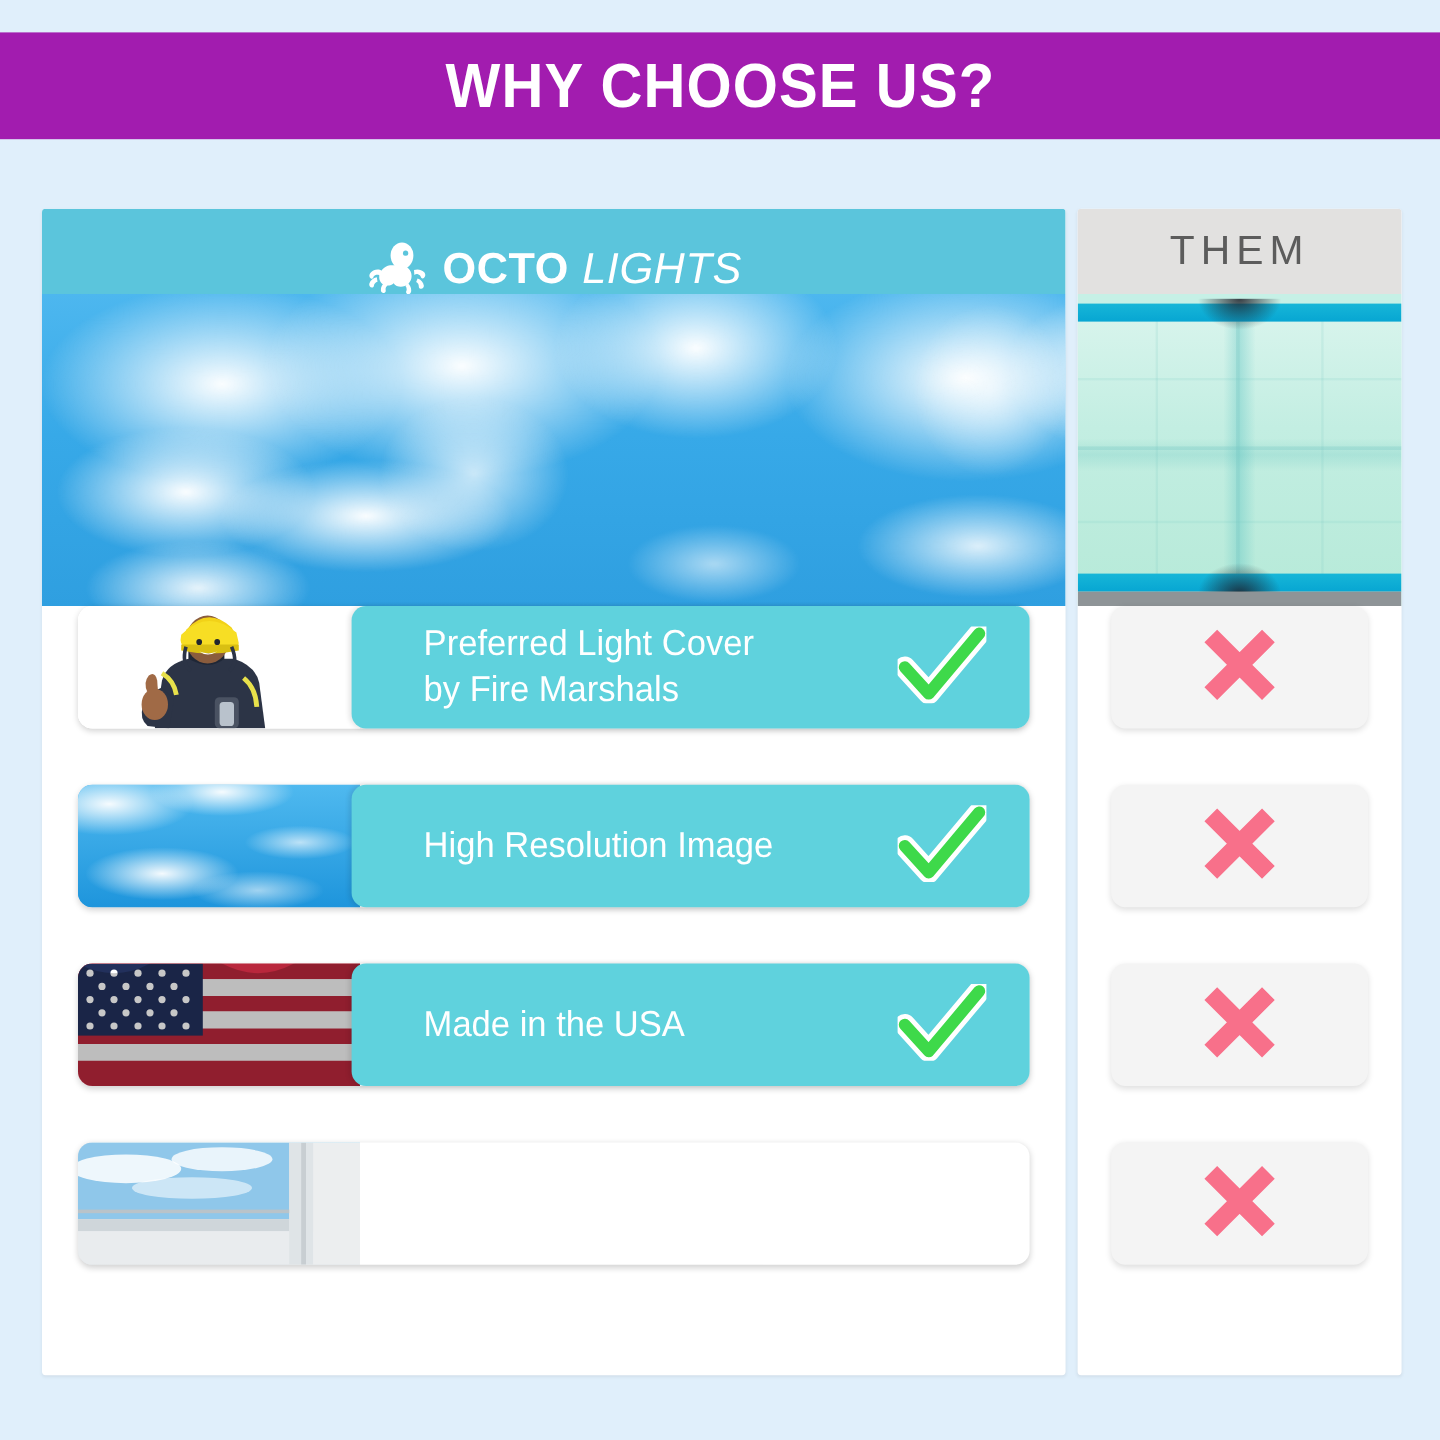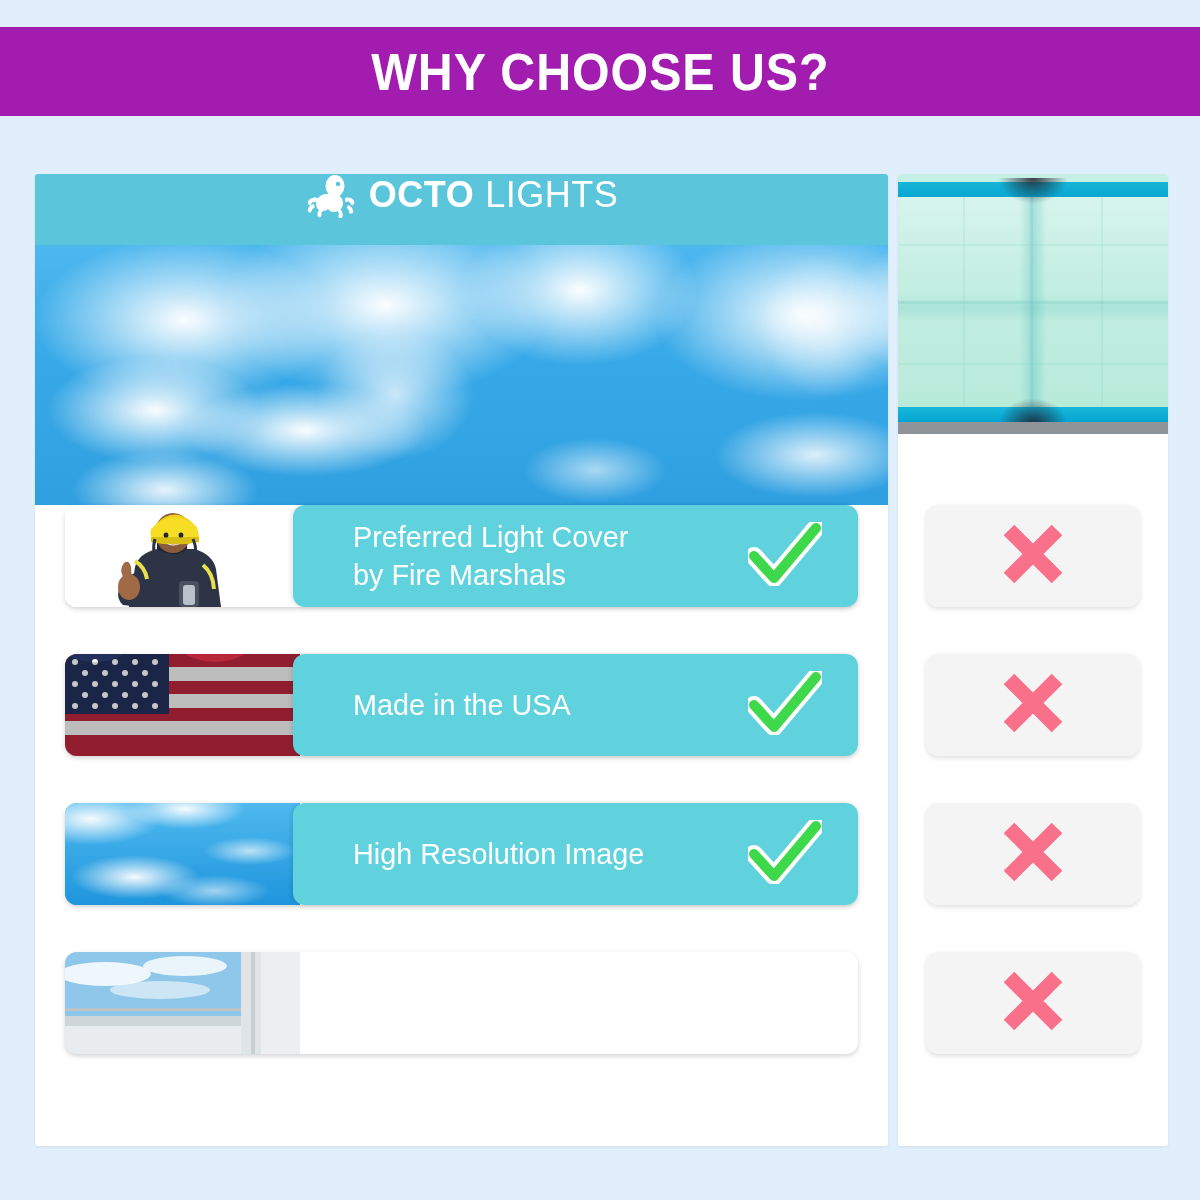--- a/index.html
+++ b/index.html
@@ -41,30 +41,30 @@
     background: #ffffff;
     border-radius: 3px;
     overflow: hidden;
     box-shadow: 0 1px 3px rgba(0,0,0,0.07);
   }
 
   
   .us-header {
     height: 71px; width: 100%;
     background: #5bc5dc;
-    display: flex; align-items: flex-start; justify-content: center;
+    display: flex; align-items: flex-end; justify-content: center;
     gap: 12px;
   }
   .octo-icon { width: 52px; height: 44px; display:block; }
   .logo-text {
     color: #ffffff; font-size: 36px; letter-spacing: 0.5px;
     display: flex; align-items: baseline; gap: 11px;
   }
   .logo-bold { font-weight: bold; }
-  .logo-light { font-weight: 300; }
+  .logo-light { font-weight: 300; font-style: italic; }
 
   
   .us-hero {
     position: relative; width: 100%; height: 260px; overflow: hidden;
     background: linear-gradient(180deg,#4db7ef 0%,#37a9e8 45%,#2f9fe0 100%);
   }
   .cloud {
     position: absolute; border-radius: 50%;
     background: radial-gradient(closest-side, rgba(255,255,255,0.98), rgba(255,255,255,0.0) 72%);
     filter: blur(1px);
@@ -239,20 +239,52 @@
             <rect x="62" y="70" width="20" height="26" rx="4" fill="#4a5262"></rect>
             <rect x="66" y="74" width="12" height="20" rx="3" fill="#b9c2cc"></rect>
           </g>
         </svg>
       </div>
       <div class="panel">
         <div class="panel-label">
           <span>Preferred Light Cover</span><br>
           <span>by Fire Marshals</span>
         </div>
+        <span>
+          <svg class="check" viewBox="0 0 74 64" xmlns="http://www.w3.org/2000/svg">
+            <path d="M6 34 L26 56 L68 6" stroke="#ffffff" stroke-width="18" fill="none" stroke-linecap="round" stroke-linejoin="round"></path>
+            <path d="M6 34 L26 56 L68 6" stroke="#3ed94a" stroke-width="10" fill="none" stroke-linecap="round" stroke-linejoin="round"></path>
+          </svg>
+        </span>
+      </div>
+    </div>
+
+    <div class="row">
+      <div class="thumb t-sky">
+        <svg viewBox="0 0 235 102" width="235" height="102" xmlns="http://www.w3.org/2000/svg">
+          <defs>
+            <linearGradient id="skyg" x1="0" y1="0" x2="0" y2="1">
+              <stop offset="0%" stop-color="#4fb9ef"></stop>
+                <stop offset="100%" stop-color="#1e95dc"></stop>
+            </linearGradient>
+            <radialGradient id="cl" cx="50%" cy="50%" r="50%">
+              <stop offset="0%" stop-color="#ffffff" stop-opacity="0.95"></stop>
+              <stop offset="100%" stop-color="#ffffff" stop-opacity="0"></stop>
+            </radialGradient>
+          </defs>
+          <rect width="235" height="102" fill="url(#skyg)"></rect>
+          <ellipse cx="26" cy="16" rx="70" ry="26" fill="url(#cl)"></ellipse>
+          <ellipse cx="120" cy="6" rx="60" ry="20" fill="url(#cl)"></ellipse>
+          <ellipse cx="70" cy="74" rx="64" ry="22" fill="url(#cl)"></ellipse>
+          <ellipse cx="185" cy="48" rx="46" ry="14" fill="url(#cl)" opacity=".7"></ellipse>
+          <ellipse cx="150" cy="88" rx="55" ry="16" fill="url(#cl)" opacity=".6"></ellipse>
+        </svg>
+      </div>
+      <div class="panel">
+        <div class="panel-label">High Resolution Image</div>
         <span>
           <svg class="check" viewBox="0 0 74 64" xmlns="http://www.w3.org/2000/svg">
             <path d="M6 34 L26 56 L68 6" stroke="#ffffff" stroke-width="18" fill="none" stroke-linecap="round" stroke-linejoin="round"></path>
             <path d="M6 34 L26 56 L68 6" stroke="#3ed94a" stroke-width="10" fill="none" stroke-linecap="round" stroke-linejoin="round"></path>
           </svg>
         </span>
       </div>
     </div>
 
     <div class="row">
@@ -304,52 +336,20 @@
         <span>
           <svg class="check" viewBox="0 0 74 64" xmlns="http://www.w3.org/2000/svg">
             <path d="M6 34 L26 56 L68 6" stroke="#ffffff" stroke-width="18" fill="none" stroke-linecap="round" stroke-linejoin="round"></path>
             <path d="M6 34 L26 56 L68 6" stroke="#3ed94a" stroke-width="10" fill="none" stroke-linecap="round" stroke-linejoin="round"></path>
           </svg>
         </span>
       </div>
     </div>
 
     <div class="row">
-      <div class="thumb t-sky">
-        <svg viewBox="0 0 235 102" width="235" height="102" xmlns="http://www.w3.org/2000/svg">
-          <defs>
-            <linearGradient id="skyg" x1="0" y1="0" x2="0" y2="1">
-              <stop offset="0%" stop-color="#4fb9ef"></stop>
-                <stop offset="100%" stop-color="#1e95dc"></stop>
-            </linearGradient>
-            <radialGradient id="cl" cx="50%" cy="50%" r="50%">
-              <stop offset="0%" stop-color="#ffffff" stop-opacity="0.95"></stop>
-              <stop offset="100%" stop-color="#ffffff" stop-opacity="0"></stop>
-            </radialGradient>
-          </defs>
-          <rect width="235" height="102" fill="url(#skyg)"></rect>
-          <ellipse cx="26" cy="16" rx="70" ry="26" fill="url(#cl)"></ellipse>
-          <ellipse cx="120" cy="6" rx="60" ry="20" fill="url(#cl)"></ellipse>
-          <ellipse cx="70" cy="74" rx="64" ry="22" fill="url(#cl)"></ellipse>
-          <ellipse cx="185" cy="48" rx="46" ry="14" fill="url(#cl)" opacity=".7"></ellipse>
-          <ellipse cx="150" cy="88" rx="55" ry="16" fill="url(#cl)" opacity=".6"></ellipse>
-        </svg>
-      </div>
-      <div class="panel">
-        <div class="panel-label">High Resolution Image</div>
-        <span>
-          <svg class="check" viewBox="0 0 74 64" xmlns="http://www.w3.org/2000/svg">
-            <path d="M6 34 L26 56 L68 6" stroke="#ffffff" stroke-width="18" fill="none" stroke-linecap="round" stroke-linejoin="round"></path>
-            <path d="M6 34 L26 56 L68 6" stroke="#3ed94a" stroke-width="10" fill="none" stroke-linecap="round" stroke-linejoin="round"></path>
-          </svg>
-        </span>
-      </div>
-    </div>
-
-    <div class="row">
       <div class="thumb t-window">
         <svg viewBox="0 0 235 102" width="235" height="102" xmlns="http://www.w3.org/2000/svg">
           <rect width="235" height="102" fill="#e3e7ea"></rect>
           <rect x="0" y="0" width="176" height="64" fill="#8fc7ea"></rect>
           <ellipse cx="40" cy="22" rx="46" ry="12" fill="#ffffff" opacity=".85"></ellipse>
           <ellipse cx="120" cy="14" rx="42" ry="10" fill="#ffffff" opacity=".8"></ellipse>
           <ellipse cx="95" cy="38" rx="50" ry="9" fill="#ffffff" opacity=".55"></ellipse>
           <rect x="0" y="64" width="176" height="10" fill="#cfd6da"></rect>
           <rect x="0" y="74" width="235" height="28" fill="#e9ecee"></rect>
           <rect x="176" y="0" width="20" height="102" fill="#dfe4e7"></rect>
@@ -358,20 +358,23 @@
           <rect x="186" y="0" width="4" height="102" fill="#c8ced2"></rect>
         </svg>
       </div>
     </div>
 
   </div>
 </div>
 
 <div class="them-card">
 
+  <div class="them-header">
+    <div class="them-title">THEM</div>
+  </div>
 
   <div class="them-hero">
     <div class="them-fabric">
       <div class="crease" style="left:49%; top:0;   width:3px; height:100%;"></div>
       <div class="crease" style="left:0;   top:47%; width:100%; height:3px;"></div>
       <div class="crease" style="left:24%; top:0;   width:2px;  height:100%; opacity:.55;"></div>
       <div class="crease" style="left:75%; top:0;   width:2px;  height:100%; opacity:.55;"></div>
       <div class="crease" style="left:0;   top:22%; width:100%; height:2px;  opacity:.5;"></div>
       <div class="crease" style="left:0;   top:74%; width:100%; height:2px;  opacity:.5;"></div>
     </div>

